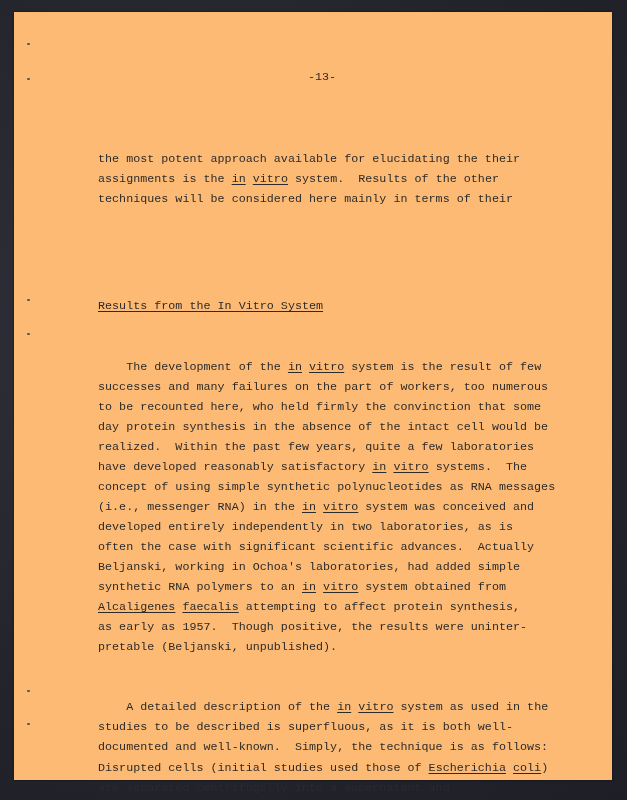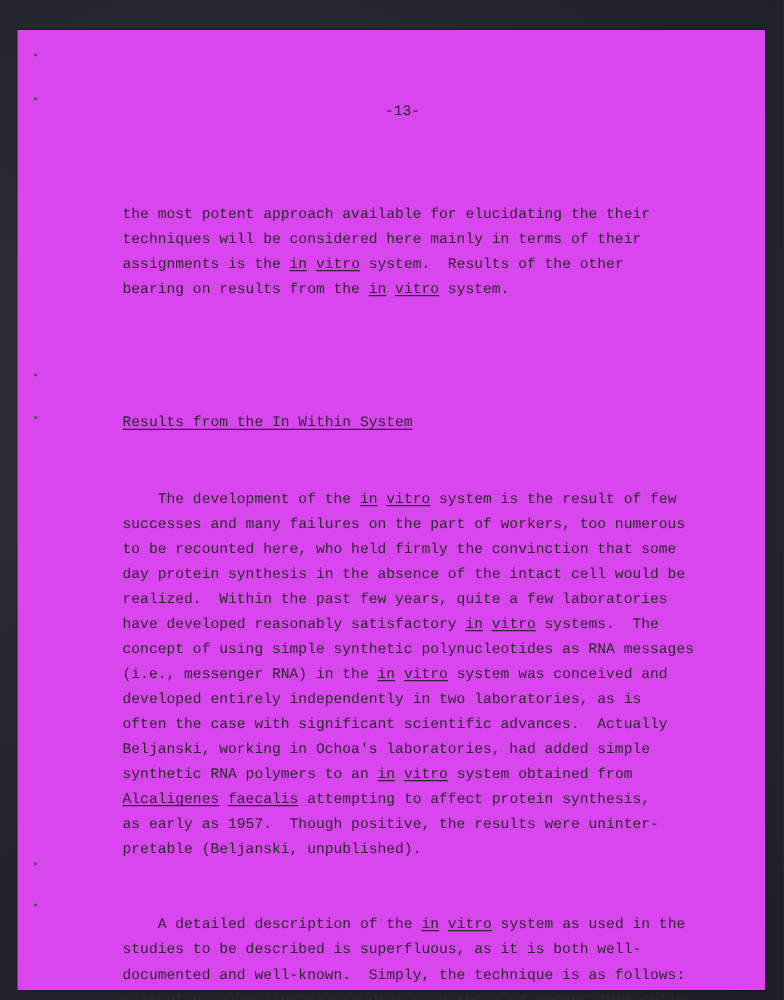--- a/index.html
+++ b/index.html
@@ -4,23 +4,22 @@
 <style>
   html, body { margin: 0; padding: 0; }
   body {
     width: 627px; height: 800px; overflow: hidden;
     background: #2a2a33;
     background-image: radial-gradient(circle at 30% 40%, #33333d 0%, #24242c 60%, #1e1e26 100%);
     position: relative;
   }
   .paper {
     position: absolute; left: 14px; top: 12px; width: 598px; height: 768px;
-    background: #d946ef;
+    background: #fdba74;
     box-shadow: 0 0 2px rgba(0,0,0,0.6);
-    margin-top: 12px;
   }
   .page-number {
     position: absolute; left: 0; width: 100%; top: 58px;
     text-align: center;
     font-family: "Liberation Mono", "DejaVu Sans Mono", monospace;
     font-size: 11.7px; color: #2b2b2b;
     padding-left: 18px; box-sizing: border-box;
   }
   .text {
     position: absolute; left: 84px; top: 97px; width: 500px;
@@ -36,23 +35,23 @@
     position: absolute; width: 3px; height: 2px; background: #555;
     border-radius: 1px;
   }
 </style>
 </head>
 <body>
 
 <div class="paper">
   <div class="page-number">-13-</div>
   <div class="text">
-    <div id="p1"><div class="line">the most potent approach available for elucidating the their</div><div class="line">techniques will be considered here mainly in terms of their</div><div class="line">assignments is the <u>in</u> <u>vitro</u> system.  Results of the other</div><div class="line">bearing on results from the <u>in</u> <u>vitro</u> system.</div></div>
+    <div id="p1"><div class="line">the most potent approach available for elucidating the their</div><div class="line">assignments is the <u>in</u> <u>vitro</u> system.  Results of the other</div><div class="line">techniques will be considered here mainly in terms of their</div></div>
     <div class="gap"></div>
-    <div class="line"><u>Results from the In Within System</u></div>
+    <div class="line"><u>Results from the In Vitro System</u></div>
     <div id="p2"><div class="line">    The development of the <u>in</u> <u>vitro</u> system is the result of few</div><div class="line">successes and many failures on the part of workers, too numerous</div><div class="line">to be recounted here, who held firmly the convinction that some</div><div class="line">day protein synthesis in the absence of the intact cell would be</div><div class="line">realized.  Within the past few years, quite a few laboratories</div><div class="line">have developed reasonably satisfactory <u>in</u> <u>vitro</u> systems.  The</div><div class="line">concept of using simple synthetic polynucleotides as RNA messages</div><div class="line">(i.e., messenger RNA) in the <u>in</u> <u>vitro</u> system was conceived and</div><div class="line">developed entirely independently in two laboratories, as is</div><div class="line">often the case with significant scientific advances.  Actually</div><div class="line">Beljanski, working in Ochoa's laboratories, had added simple</div><div class="line">synthetic RNA polymers to an <u>in</u> <u>vitro</u> system obtained from</div><div class="line"><u>Alcaligenes</u> <u>faecalis</u> attempting to affect protein synthesis,</div><div class="line">as early as 1957.  Though positive, the results were uninter-</div><div class="line">pretable (Beljanski, unpublished).</div></div>
     <div id="p3"><div class="line">    A detailed description of the <u>in</u> <u>vitro</u> system as used in the</div><div class="line">studies to be described is superfluous, as it is both well-</div><div class="line">documented and well-known.  Simply, the technique is as follows:</div><div class="line">Disrupted cells (initial studies used those of <u>Escherichia</u> <u>coli</u>)</div><div class="line">are separated centrifugally into a supernatant and </div></div>
   </div>
 </div>
 <div id="marks">
     <div class="dot" style="left: 27px; top: 43px;"></div>
     <div class="dot" style="left: 27px; top: 78px;"></div>
     <div class="dot" style="left: 27px; top: 299px;"></div>
     <div class="dot" style="left: 27px; top: 333px;"></div>
     <div class="dot" style="left: 27px; top: 690px;"></div>

